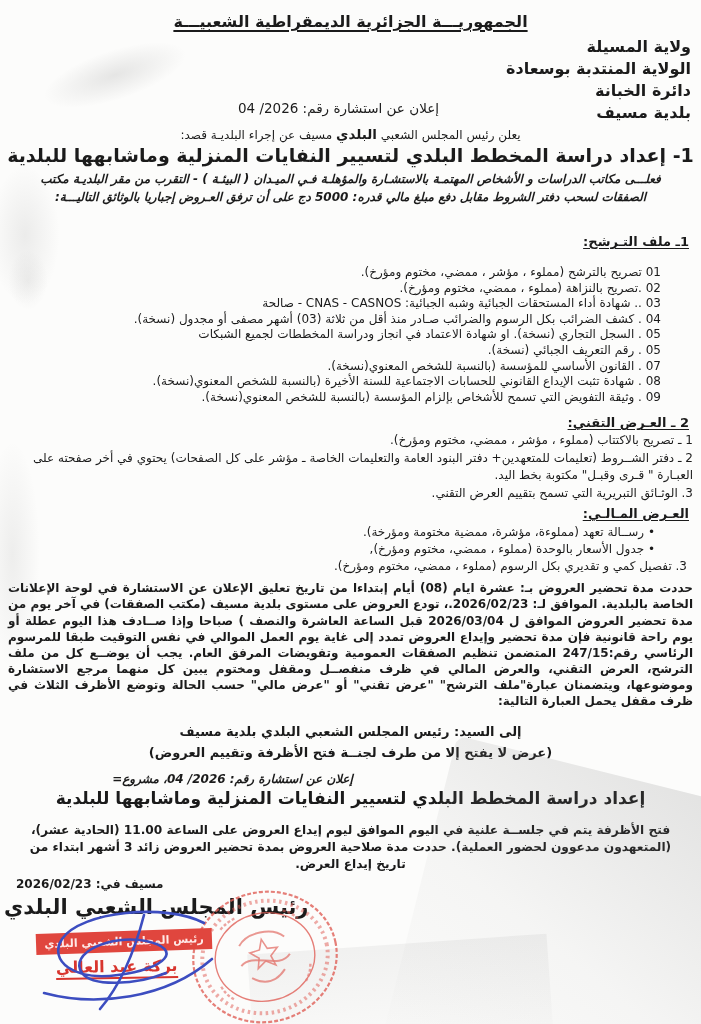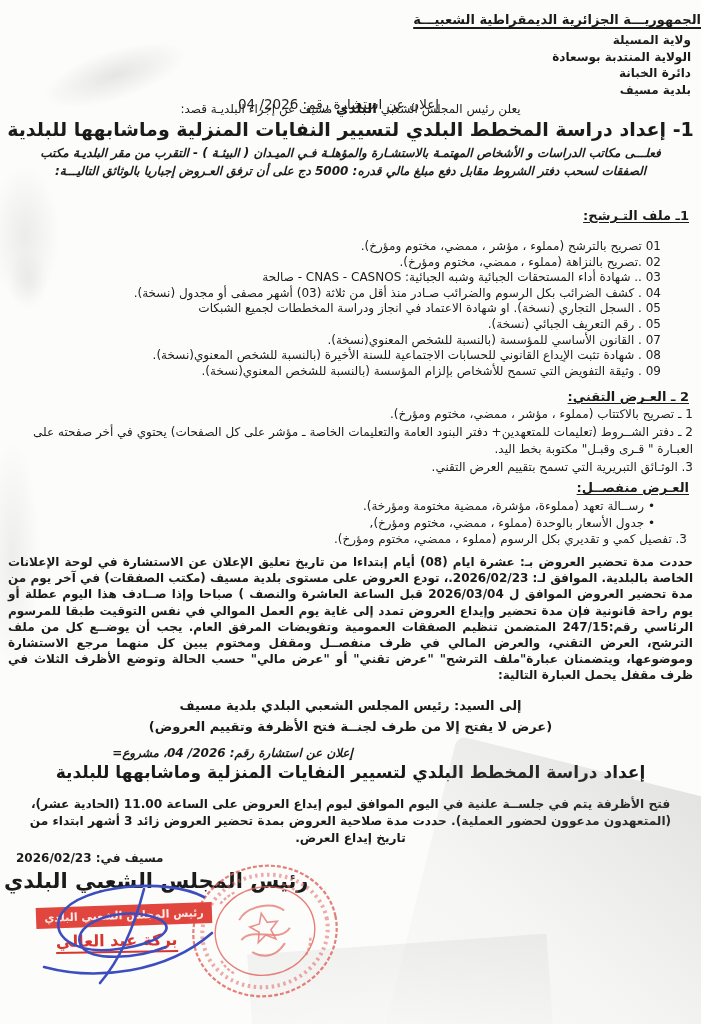--- a/index.html
+++ b/index.html
@@ -24,25 +24,25 @@
     position:absolute;right:-70px;bottom:-90px;width:360px;height:340px;
     background:linear-gradient(205deg,rgba(110,110,110,.20),rgba(160,160,160,.08) 55%,rgba(200,200,200,0));
     transform:rotate(14deg);border-radius:10px;pointer-events:none;
   }
   .wedge2{
     position:absolute;right:150px;bottom:-40px;width:300px;height:120px;
     background:linear-gradient(180deg,rgba(140,140,140,.10),rgba(200,200,200,0));
     transform:rotate(-4deg);pointer-events:none;
   }
 
-  .republic{margin:12px 0 4px;text-align:right;font-size:13px;font-weight:bold;}
+  .republic{margin:12px 0 4px;text-align:center;font-size:16px;font-weight:bold;}
   .republic span{text-decoration:underline;text-underline-offset:3px;text-decoration-thickness:1.5px;}
 
   .hdr{position:relative;}
-  .hdr-right{margin:5px 10px 0 0;text-align:right;font-size:12px;font-weight:bold;line-height:1.38;}
+  .hdr-right{margin:5px 10px 0 0;text-align:right;font-size:16px;font-weight:bold;line-height:1.38;}
   .annonce{position:absolute;top:64px;right:262px;font-size:13.5px;font-weight:normal;white-space:nowrap;}
 
   .intro{margin-top:2px;text-align:center;font-size:12px;}
   .intro b{font-size:13.5px;}
 
   .main-title{margin:2px 6px 0;text-align:center;font-size:19px;font-weight:800;line-height:1.2;}
   .invite{margin:3px 14px 0;text-align:center;font-size:12px;font-weight:bold;font-style:italic;line-height:1.5;}
 
   .sec-head{margin:0 12px 0 0;font-size:13px;font-weight:bold;text-decoration:underline;text-underline-offset:2px;}
   .cand-head{margin-top:28px;}
@@ -128,21 +128,21 @@
     <div>09 . وثيقة التفويض التي تسمح للأشخاص بإلزام المؤسسة (بالنسبة للشخص المعنوي(نسخة).</div>
   </div>
 
   <div class="sec-head tech-head">2 ـ العـرض التقني:</div>
   <div class="tech-list">
     <div>1 ـ تصريح بالاكتتاب (مملوء ، مؤشر ، ممضي، مختوم ومؤرخ).</div>
     <div>2 ـ دفتر الشــروط (تعليمات للمتعهدين+ دفتر البنود العامة والتعليمات الخاصة ـ مؤشر على كل الصفحات) يحتوي في أخر صفحته على العبـارة " قـرى وقبـل" مكتوبة بخط اليد.</div>
     <div>3. الوثـائق التبريرية التي تسمح بتقييم العرض التقني.</div>
   </div>
 
-  <div class="sec-head fin-head">العـرض منفصــل:</div>
+  <div class="sec-head fin-head">العـرض المـالـي:</div>
   <div class="fin-bullets">
     <div>•   رســالة تعهد (مملوءة، مؤشرة، ممضية مختومة ومؤرخة).</div>
     <div>•   جدول الأسعار بالوحدة (مملوء ، ممضي، مختوم ومؤرخ),</div>
   </div>
   <div class="fin-item3">3. تفصيل كمي و تقديري بكل الرسوم (مملوء ، ممضي، مختوم ومؤرخ).</div>
 
   <p class="deadline"><span class="bld">حددت مدة تحضير العروض بـ: </span><span class="bld">عشرة ايام (08)</span><span> أيام إبتداءا من تاريخ تعليق الإعلان عن الاستشارة في لوحة الإعلانات الخاصة بالبلدية. الموافق لـ: </span><span class="bld">2026/02/23</span><span>.، تودع العروض على مستوى بلدية مسيف (مكتب الصفقات) في آخر يوم من مدة تحضير العروض الموافق ل </span><span class="bld">2026/03/04</span><span> قبل الساعة </span><span class="bld">العاشرة والنصف</span><span> ) صباحا وإذا صــادف هذا اليوم عطلة أو يوم راحة قانونية فإن مدة تحضير وإيداع العروض تمدد إلى غاية يوم العمل الموالي في نفس التوقيت طبقا للمرسوم الرئاسي رقم:247/15 المتضمن تنظيم الصفقات العمومية وتفويضات المرفق العام. يجب أن يوضــع كل من ملف الترشح، العرض التقني، والعرض المالي في ظرف منفصــل ومقفل ومختوم يبين كل منهما مرجع الاستشارة وموضوعها، ويتضمنان عبارة"ملف الترشح" "عرض تقني" أو "عرض مالي" حسب الحالة وتوضع الأظرف الثلاث في ظرف مقفل يحمل العبارة التالية:</span></p>
 
   <div class="envelope">
     <div>إلى السيد: رئيس المجلس الشعبي البلدي بلدية مسيف</div>

